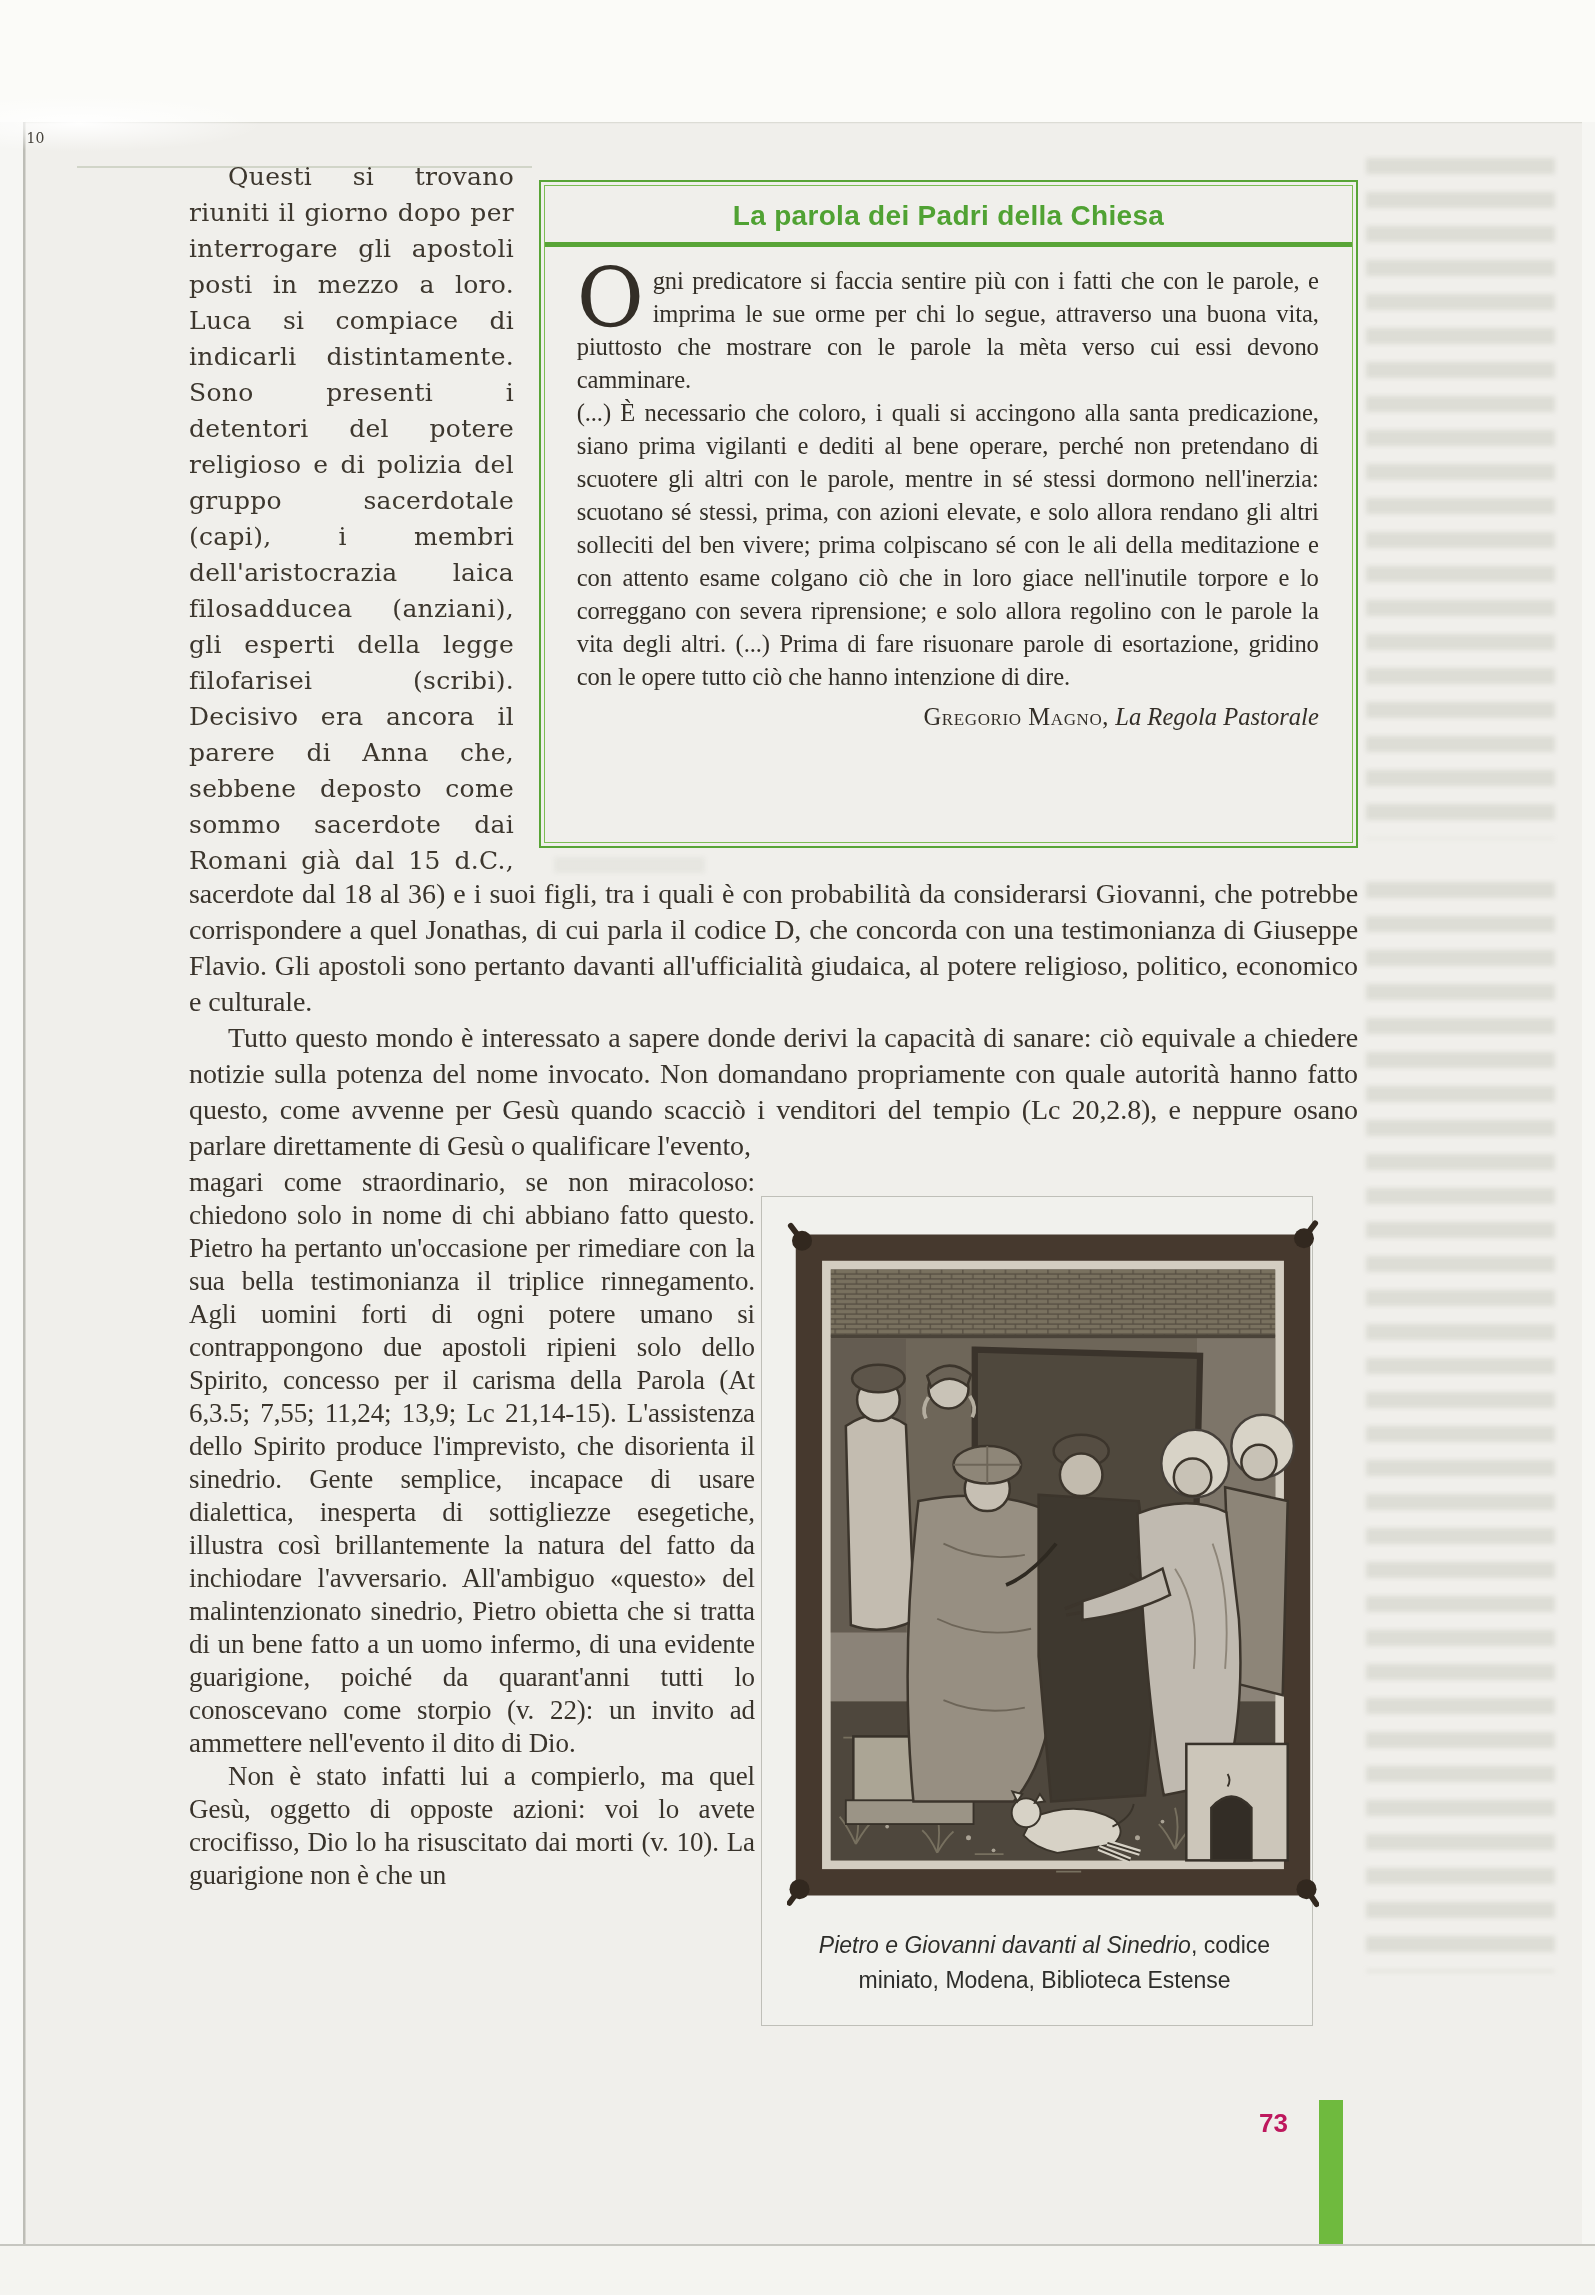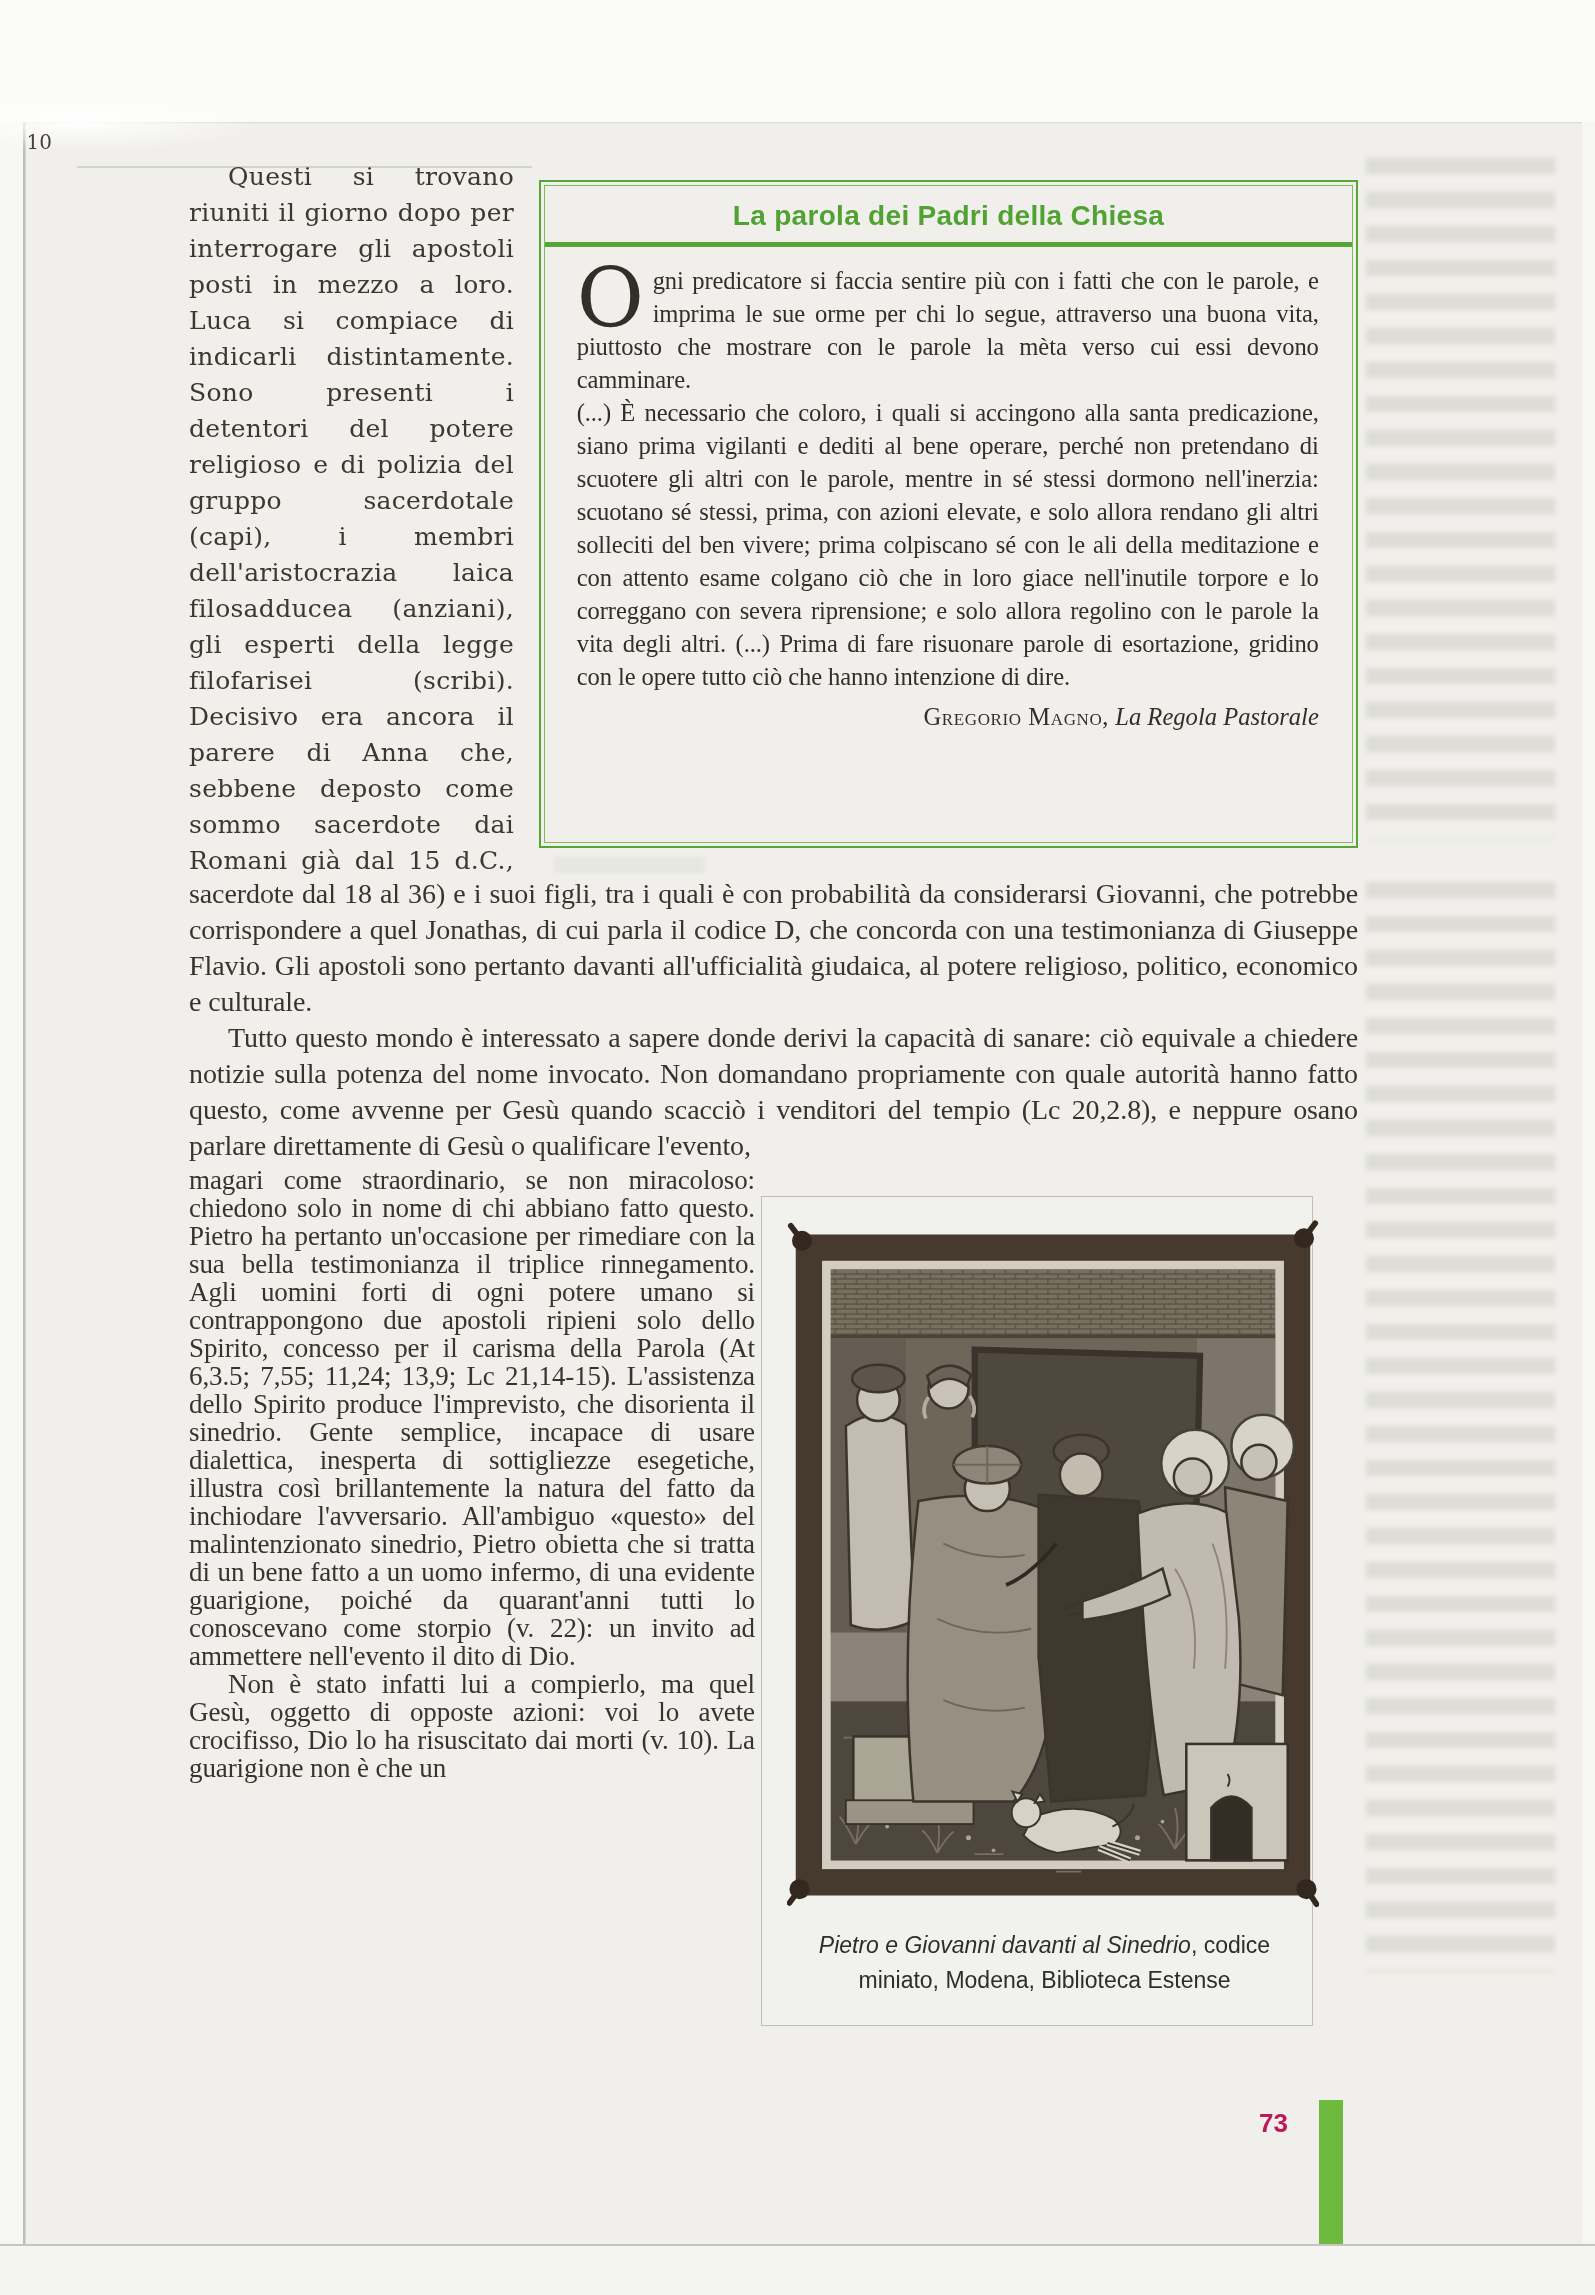--- a/index.html
+++ b/index.html
@@ -15,21 +15,21 @@
     left:23px;top:122px;width:1559px;height:2123px;
     background:#f0efeb;
     box-shadow:inset 2.5px 0 0 #bdbdb6, inset 0 1.3px 0 #dcdcd5;
   }
   .top-strip{left:0;top:0;width:1595px;height:122px;background:#fbfbf8;}
   .flare{left:0;top:95px;width:265px;height:57px;
     background:radial-gradient(ellipse at 30% 50%, rgba(255,255,255,.95), rgba(255,255,255,0) 70%);}
   .bottom-line{left:0;top:2244px;width:1595px;height:1.9px;background:#c6c6c0;}
   .bottom-strip{left:0;top:2246px;width:1595px;height:50px;background:#f4f4f0;}
 
-  .margin-pagenum{left:26.5px;top:130px;font-family:"DejaVu Serif",serif;font-size:20px;color:#45413a;}
+  .margin-pagenum{left:26.5px;top:130px;font-family:"DejaVu Serif",serif;font-size:14px;color:#45413a;}
 
   
   .leftcol{
     left:189px;top:159px;width:325px;height:722px;overflow:hidden;
     font-family:"DejaVu Serif",serif;font-size:25px;line-height:36px;
     text-align:justify;letter-spacing:0.3px;word-spacing:0.6px;color:#3d372e;
   }
   .leftcol p{margin:0;text-indent:39px;}
 
   
@@ -71,21 +71,21 @@
     left:189px;top:876px;width:1169px;
     font-size:28px;line-height:36px;text-align:justify;color:#39332b;
     letter-spacing:-0.1px;
   }
   .wide p{margin:0;}
   .wide p.ind{text-indent:39px;}
 
   
   .narrow{
     left:189px;top:1166px;width:566px;height:819px;overflow:hidden;
-    font-size:27px;line-height:28px;text-align:justify;color:#39332b;
+    font-size:27px;line-height:33px;text-align:justify;color:#39332b;
     letter-spacing:-0.1px;
   }
   .narrow p{margin:0;}
   .narrow p.ind{text-indent:39px;}
 
   
   .figpanel{
     left:761px;top:1196px;width:552px;height:830px;
     border:0.6px solid #bfbfb8;box-sizing:border-box;background:rgba(255,255,255,.12);text-align:center;
   }

